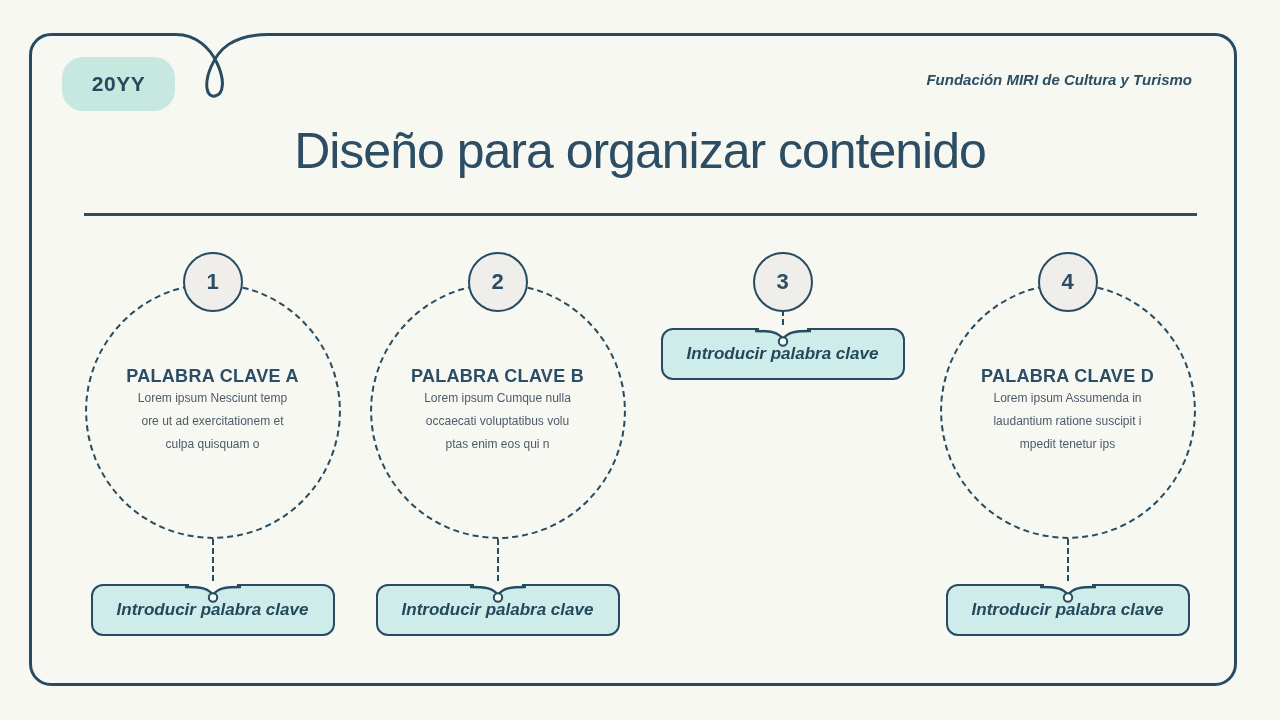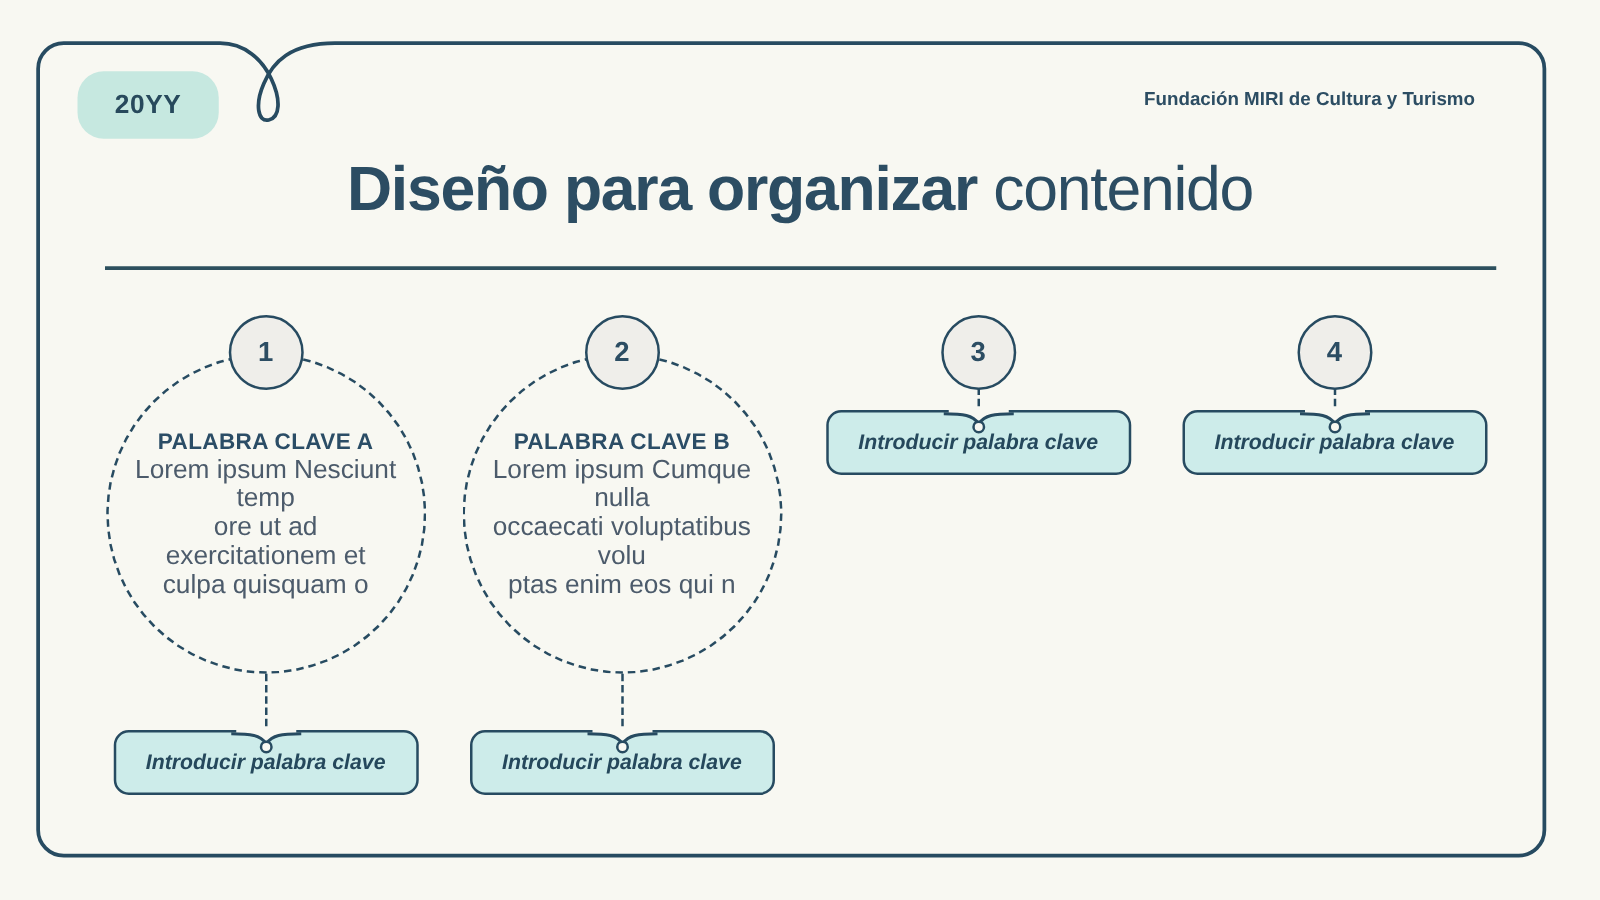--- a/index.html
+++ b/index.html
@@ -25,29 +25,29 @@
     border:3px solid var(--frame);border-radius:22px;
   }
   .loop-svg{position:absolute;left:176px;top:30px;width:92px;height:78px;}
   .year-badge{
     position:absolute;left:62px;top:57px;width:113px;height:54px;
     background:var(--mint);border-radius:21px;
     display:flex;align-items:center;justify-content:center;
     font-size:21px;font-weight:bold;letter-spacing:.5px;color:#27495c;
   }
   .org-name{
-    position:absolute;right:100px;top:71px;
-    font-size:15px;font-weight:bold;color:#2c4d63;
+    position:absolute;right:88px;top:71px;
+    font-size:15px;font-weight:bold;color:#2c4d63;font-style:italic;
   }
   .page-title{
     position:absolute;left:0;top:120px;width:1280px;
     text-align:center;font-size:50px;line-height:62px;letter-spacing:-1px;
     color:var(--navy);
   }
-  .page-title .bold{font-weight:bold;}
+  .page-title .bold{font-weight:normal;}
   .page-title .light{font-weight:normal;}
   .divider{
     position:absolute;left:84px;top:213px;width:1113px;height:3px;
     background:var(--divider);
   }
   .columns{
     position:absolute;left:70px;top:252px;width:1140px;
     display:flex;
   }
   .column{
@@ -64,21 +64,21 @@
     width:256px;height:256px;border-radius:50%;
     border:2.5px dashed var(--frame);
     display:flex;flex-direction:column;align-items:center;justify-content:center;
     text-align:center;padding:0 18px;
   }
   .keyword-heading{
     font-size:18px;font-weight:bold;letter-spacing:.3px;color:#2b4d66;
     margin-bottom:0;
   }
   .keyword-body{
-    font-size:21px;line-height:23px;color:var(--body-text);
+    font-size:12px;line-height:23px;color:var(--body-text);
     white-space:pre-line;
   }
   .connector{
     height:42px;width:0;border-left:2.5px dashed var(--frame);
   }
   .keyword-button{
     position:relative;margin-top:3px;
     width:244px;height:52px;
     background:var(--btn-fill);
     border:2.5px solid var(--frame);border-radius:12px;
@@ -170,20 +170,26 @@
         <circle cx="28" cy="19.5" r="4.2" fill="#f8f8f2" stroke="#274b61" stroke-width="2"></circle>
       </svg>
       <span class="label">Introducir palabra clave</span>
     </div>
   </div>
 
   <div class="column">
     <div class="number-badge">
       <span>4</span>
     </div>
+    <div class="keyword-circle">
+      <div class="keyword-heading">PALABRA CLAVE D</div>
+      <div class="keyword-body">Lorem ipsum Assumenda in
+laudantium ratione suscipit i
+mpedit tenetur ips</div>
+    </div>
     <div class="connector"></div>
     <div class="keyword-button">
       <svg class="knot-svg" viewBox="0 0 56 26">
         <path d="M 4 9 C 18 9, 23 10, 28 17 C 33 10, 38 9, 52 9 L 52 4 L 4 4 Z" fill="#f8f8f2" stroke="none"></path>
         <path d="M 0 9 C 16 9, 23 10, 28 17 C 33 10, 40 9, 56 9" fill="none" stroke="#274b61" stroke-width="2.5" stroke-linecap="round"></path>
         <circle cx="28" cy="19.5" r="4.2" fill="#f8f8f2" stroke="#274b61" stroke-width="2"></circle>
       </svg>
       <span class="label">Introducir palabra clave</span>
     </div>
   </div>

